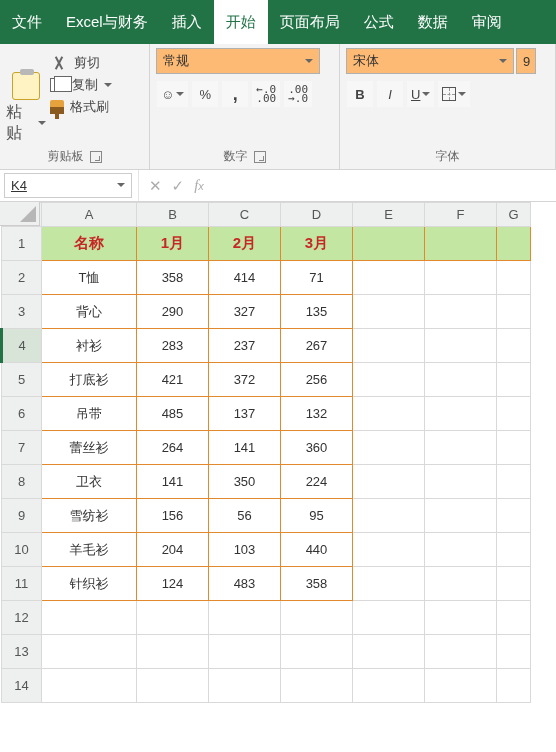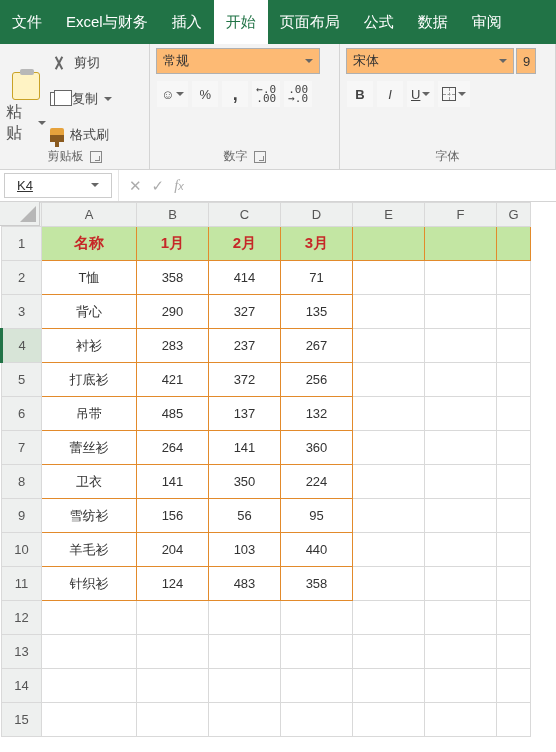--- a/index.html
+++ b/index.html
@@ -16,21 +16,21 @@
 .group-body { flex: 1; display: flex; gap: 4px; }
 .group-label { text-align: center; font-size: 12px; color: #666; display: flex; justify-content: center; align-items: center; gap: 6px; padding: 2px 0; }
 .launcher { width: 12px; height: 12px; border: 1px solid #888; position: relative; }
 .launcher::after { content: ""; position: absolute; right: 1px; bottom: 1px; width: 4px; height: 4px; border-right: 1px solid #888; border-bottom: 1px solid #888; }
 
 
 .paste-big { width: 40px; display: flex; flex-direction: column; align-items: center; justify-content: flex-end; gap: 2px; padding-bottom: 2px; }
 .paste-icon { width: 28px; height: 28px; background: #fff3c4; border: 1px solid #c9a227; border-radius: 3px; position: relative; }
 .paste-icon::before { content: ""; position: absolute; top: -4px; left: 7px; width: 14px; height: 6px; background: #b8b8b8; border-radius: 2px; }
 .paste-sub { font-size: 16px; color: #555; display: flex; align-items: center; gap: 14px; }
-.clip-items { display: flex; flex-direction: column; gap: 18px; padding-top: 6px; }
+.clip-items { display: flex; flex-direction: column; gap: 4px; padding-top: 6px; }
 .clip-row { display: flex; align-items: center; gap: 6px; font-size: 13px; color: #444; }
 .sci { width: 18px; height: 14px; position: relative; }
 .sci::before, .sci::after { content: ""; position: absolute; width: 2px; height: 14px; background: #666; left: 8px; }
 .sci::before { transform: rotate(28deg); }
 .sci::after { transform: rotate(-28deg); }
 .copy-ic { width: 16px; height: 14px; border: 1px solid #666; background: #fff; position: relative; }
 .copy-ic::after { content: ""; position: absolute; width: 16px; height: 14px; border: 1px solid #666; background: #fff; left: 3px; top: -3px; }
 .brush-ic { width: 14px; height: 14px; background: linear-gradient(#e6a23c 50%, #8a5a1f 50%); border-radius: 2px 2px 0 0; position: relative; }
 .brush-ic::after { content: ""; position: absolute; bottom: -5px; left: 5px; width: 4px; height: 5px; background: #8a5a1f; }
 .dd-tri { width: 0; height: 0; border: 4px solid transparent; border-top-color: #666; margin-top: 3px; }
@@ -55,21 +55,21 @@
 .bold { font-weight: bold; }
 .ital { font-style: italic; font-family: serif; }
 .ul { position: relative; }
 .ul > span:first-child { text-decoration: underline; }
 .border-ic { width: 14px; height: 14px; border: 1px solid #555; display: inline-block; position: relative; }
 .border-ic::before { content: ""; position: absolute; left: 6px; top: 0; width: 0; height: 100%; border-left: 1px dashed #999; }
 .border-ic::after { content: ""; position: absolute; top: 6px; left: 0; height: 0; width: 100%; border-top: 1px dashed #999; }
 
 
 .fxrow { display: flex; align-items: center; height: 32px; border-bottom: 1px solid #d4d4d4; background: #fff; }
-.namebox { width: 108px; border: 1px solid #ccc; margin: 3px 6px 3px 4px; height: 25px; display: flex; align-items: center; justify-content: space-between; padding: 0 12px; font-size: 13px; text-decoration: underline; }
+.namebox { width: 128px; border: 1px solid #ccc; margin: 3px 6px 3px 4px; height: 25px; display: flex; align-items: center; justify-content: space-between; padding: 0 6px; font-size: 13px; text-decoration: underline; }
 .fx-btns { display: flex; align-items: center; gap: 10px; color: #acacac; padding: 0 10px; border-left: 1px solid #e5e5e5; height: 100%; }
 .fx-x { font-size: 15px; }
 .fx-chk { font-size: 15px; }
 .fx-lab { font-style: italic; font-family: "Times New Roman", serif; font-size: 15px;}
 .fx-input { flex: 1; height: 100%; }
 
 
 .sheet { position: relative; }
 .corner { position: absolute; left: 0; top: 0; width: 40px; height: 24px; background: #eef0ef; border-right: 1px solid #ccc; border-bottom: 1px solid #ccc; }
 .corner::after { content: ""; position: absolute; right: 3px; bottom: 3px; width: 0; height: 0; border: 8px solid transparent; border-bottom-color: #b7b7b7; border-right-color: #b7b7b7; }
@@ -362,25 +362,15 @@
         <tr>
           <td class="rh">14</td>
           <td class="cell"></td>
           <td class="cell"></td>
           <td class="cell"></td>
           <td class="cell"></td>
           <td class="cell"></td>
           <td class="cell"></td>
           <td class="cell"></td>
         </tr>
-        <tr>
-          <td class="rh">15</td>
-          <td class="cell"></td>
-          <td class="cell"></td>
-          <td class="cell"></td>
-          <td class="cell"></td>
-          <td class="cell"></td>
-          <td class="cell"></td>
-          <td class="cell"></td>
-        </tr>
       </tbody>
   </table>
 </div>
 
 </body></html>

